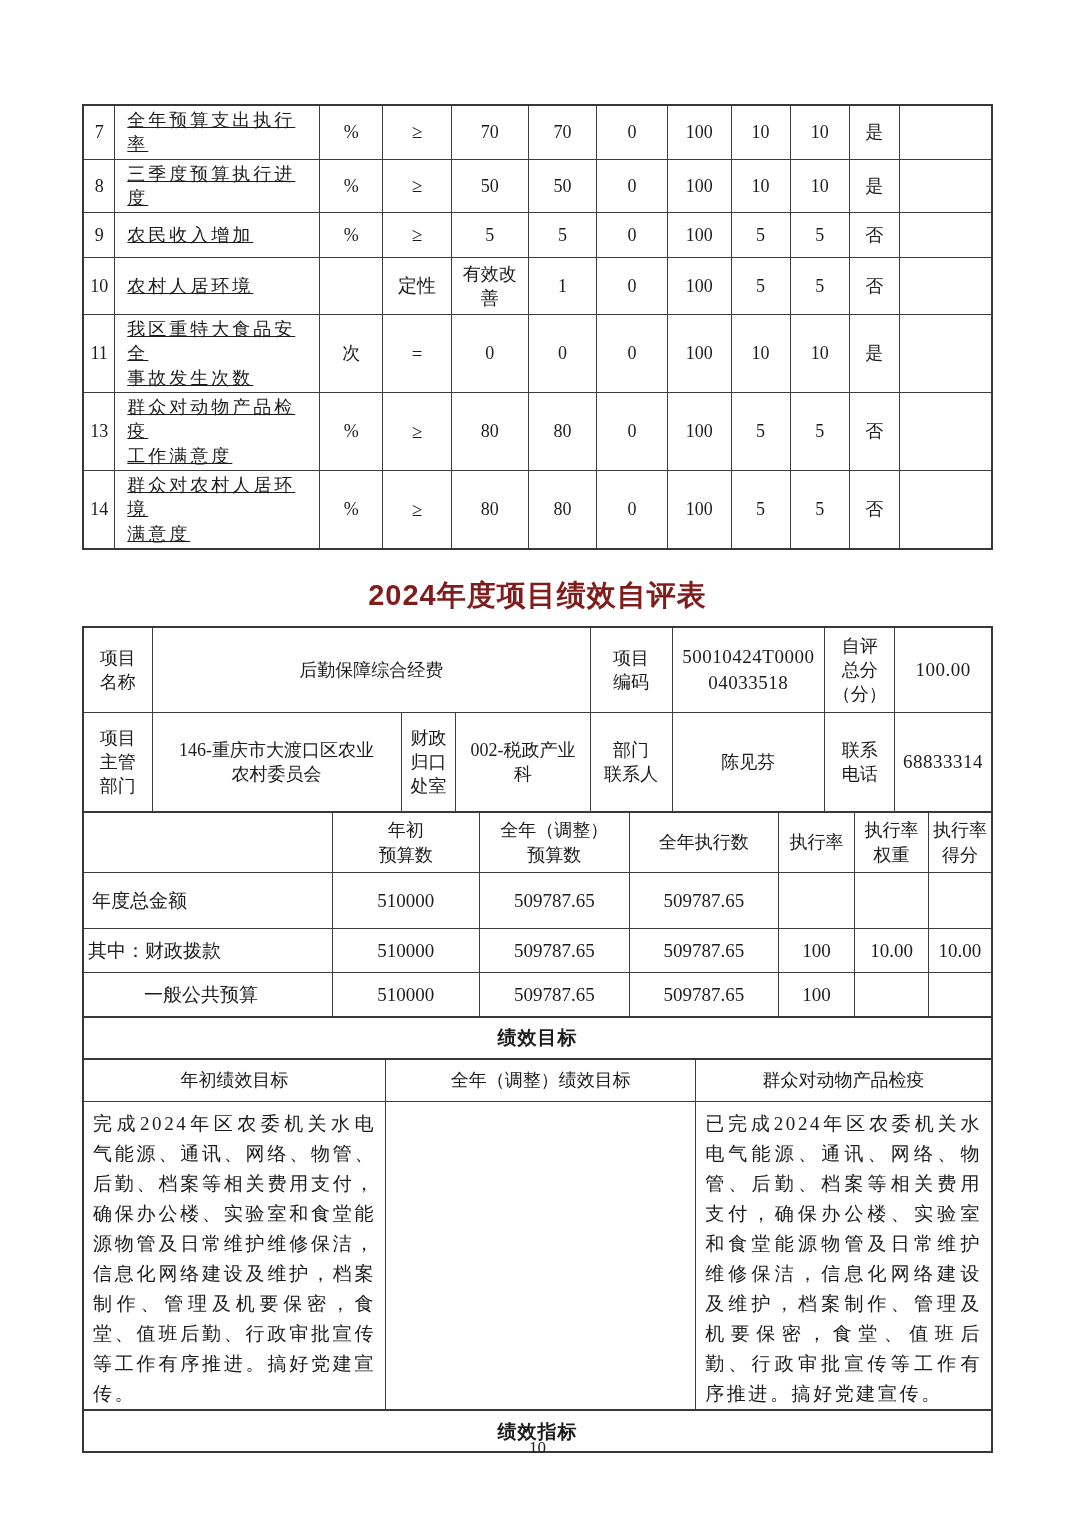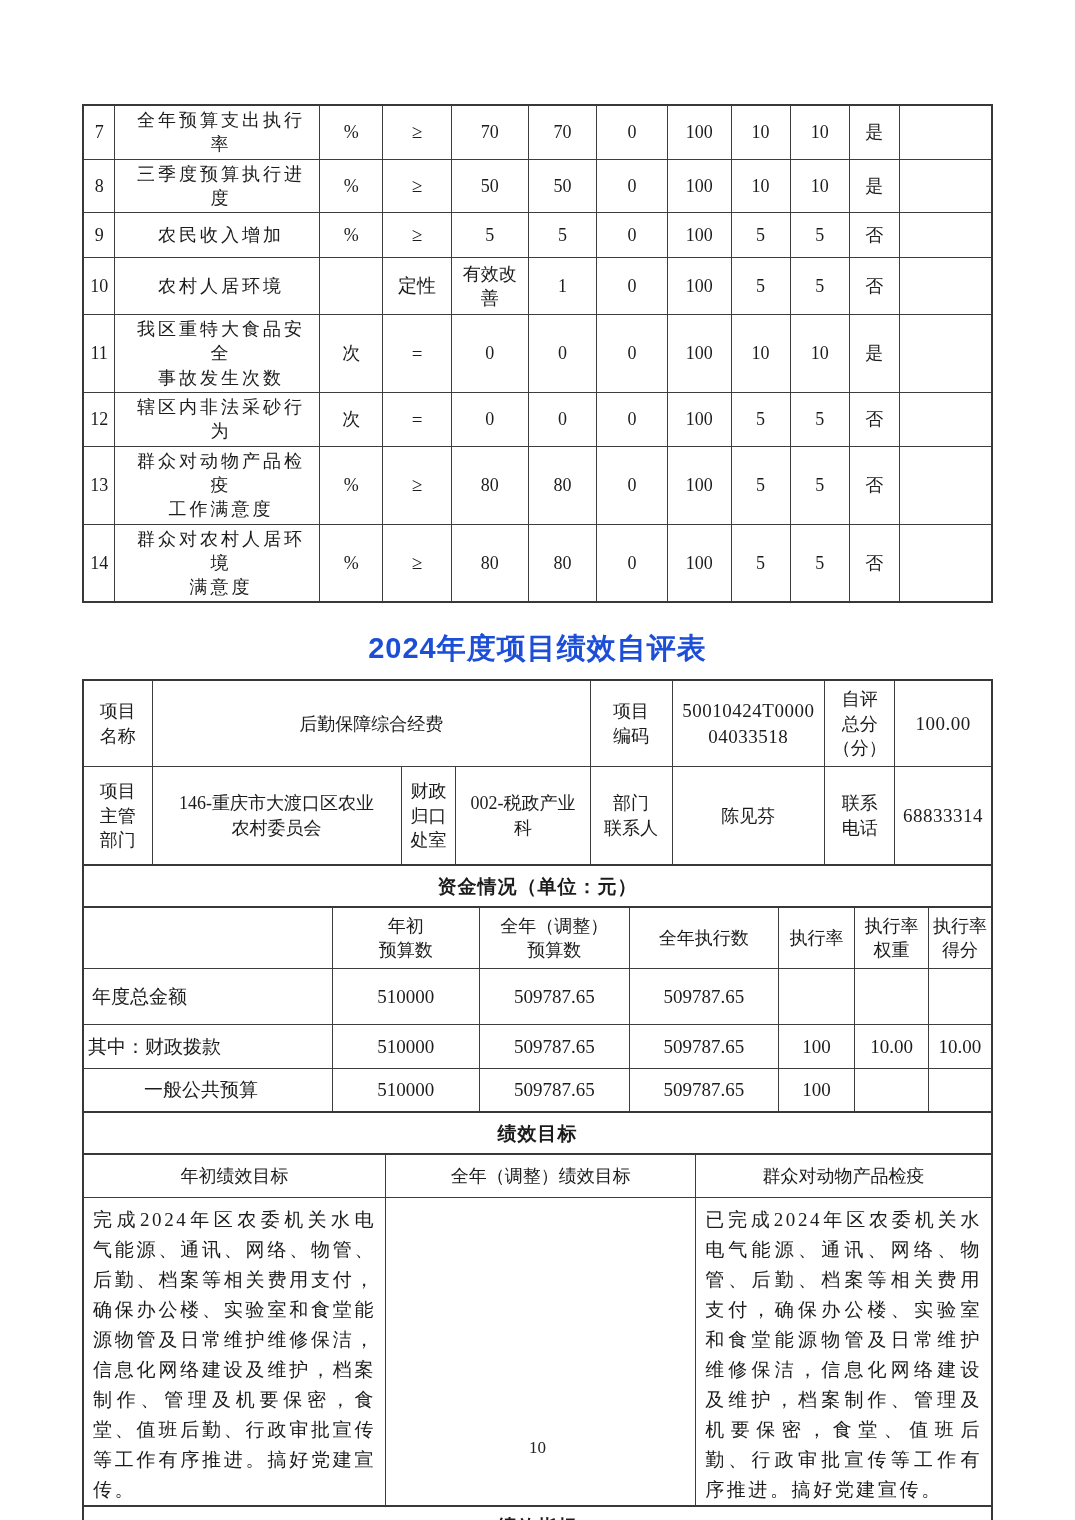--- a/index.html
+++ b/index.html
@@ -28,34 +28,34 @@
 
   
   #indicator-table tr:nth-child(1) { height: 49px; }
   #indicator-table tr:nth-child(2) { height: 46px; }
   #indicator-table tr:nth-child(3) { height: 45px; }
   #indicator-table tr:nth-child(4) { height: 57px; }
   #indicator-table tr:nth-child(5) { height: 59px; }
   #indicator-table tr:nth-child(6) { height: 45px; }
   #indicator-table tr:nth-child(7) { height: 59px; }
   #indicator-table tr:nth-child(8) { height: 59px; }
-  #indicator-table td:nth-child(2) { text-align: center; padding-left: 12px; letter-spacing: 3px; }
+  #indicator-table td:nth-child(2) { text-align: left; padding-left: 12px; letter-spacing: 3px; text-decoration: underline; }
   #indicator-table td:nth-child(4) { font-size: 19px; }
 
   
   .doc-title {
     margin-top: 22px;
     height: 46px;
     line-height: 46px;
     text-align: center;
     font-family: "Liberation Sans", "DejaVu Sans", sans-serif;
     font-weight: bold;
     font-size: 29px;
     letter-spacing: 1px;
-    color: #1d4ed8;
+    color: #7f1d1d;
   }
 
   
   #project-table { margin-top: 8px; }
   #project-table tr:nth-child(1) { height: 86px; }
   #project-table tr:nth-child(2) { height: 99px; }
   #project-table .code-cell { font-size: 19px; letter-spacing: 0.5px; }
 
   
   .section-row td {
@@ -184,34 +184,20 @@
 事故发生次数</td>
             <td>次</td>
             <td>=</td>
             <td>0</td>
             <td>0</td>
             <td>0</td>
             <td>100</td>
             <td>10</td>
             <td>10</td>
             <td>是</td>
-            <td></td>
-          </tr>
-          <tr>
-            <td>12</td>
-            <td>辖区内非法采砂行为</td>
-            <td>次</td>
-            <td>=</td>
-            <td>0</td>
-            <td>0</td>
-            <td>0</td>
-            <td>100</td>
-            <td>5</td>
-            <td>5</td>
-            <td>否</td>
             <td></td>
           </tr>
           <tr>
             <td>13</td>
             <td>群众对动物产品检疫
 工作满意度</td>
             <td>%</td>
             <td>≥</td>
             <td>80</td>
             <td>80</td>
@@ -281,27 +267,20 @@
           <td>部门
 联系人</td>
           <td>陈见芬</td>
           <td>联系
 电话</td>
           <td class="code-cell">68833314</td>
         </tr>
       </tbody>
     </table>
 
-    <table class="stack section-row">
-      <tbody>
-        <tr>
-          <td>资金情况（单位：元）</td>
-        </tr>
-      </tbody>
-    </table>
 
     <table id="fund-table" class="stack">
       <colgroup>
         <col style="width:27.4%">
           <col style="width:16.2%">
         <col style="width:16.5%">
           <col style="width:16.4%">
         <col style="width:8.4%">
           <col style="width:8.1%">
         <col style="width:7%">

